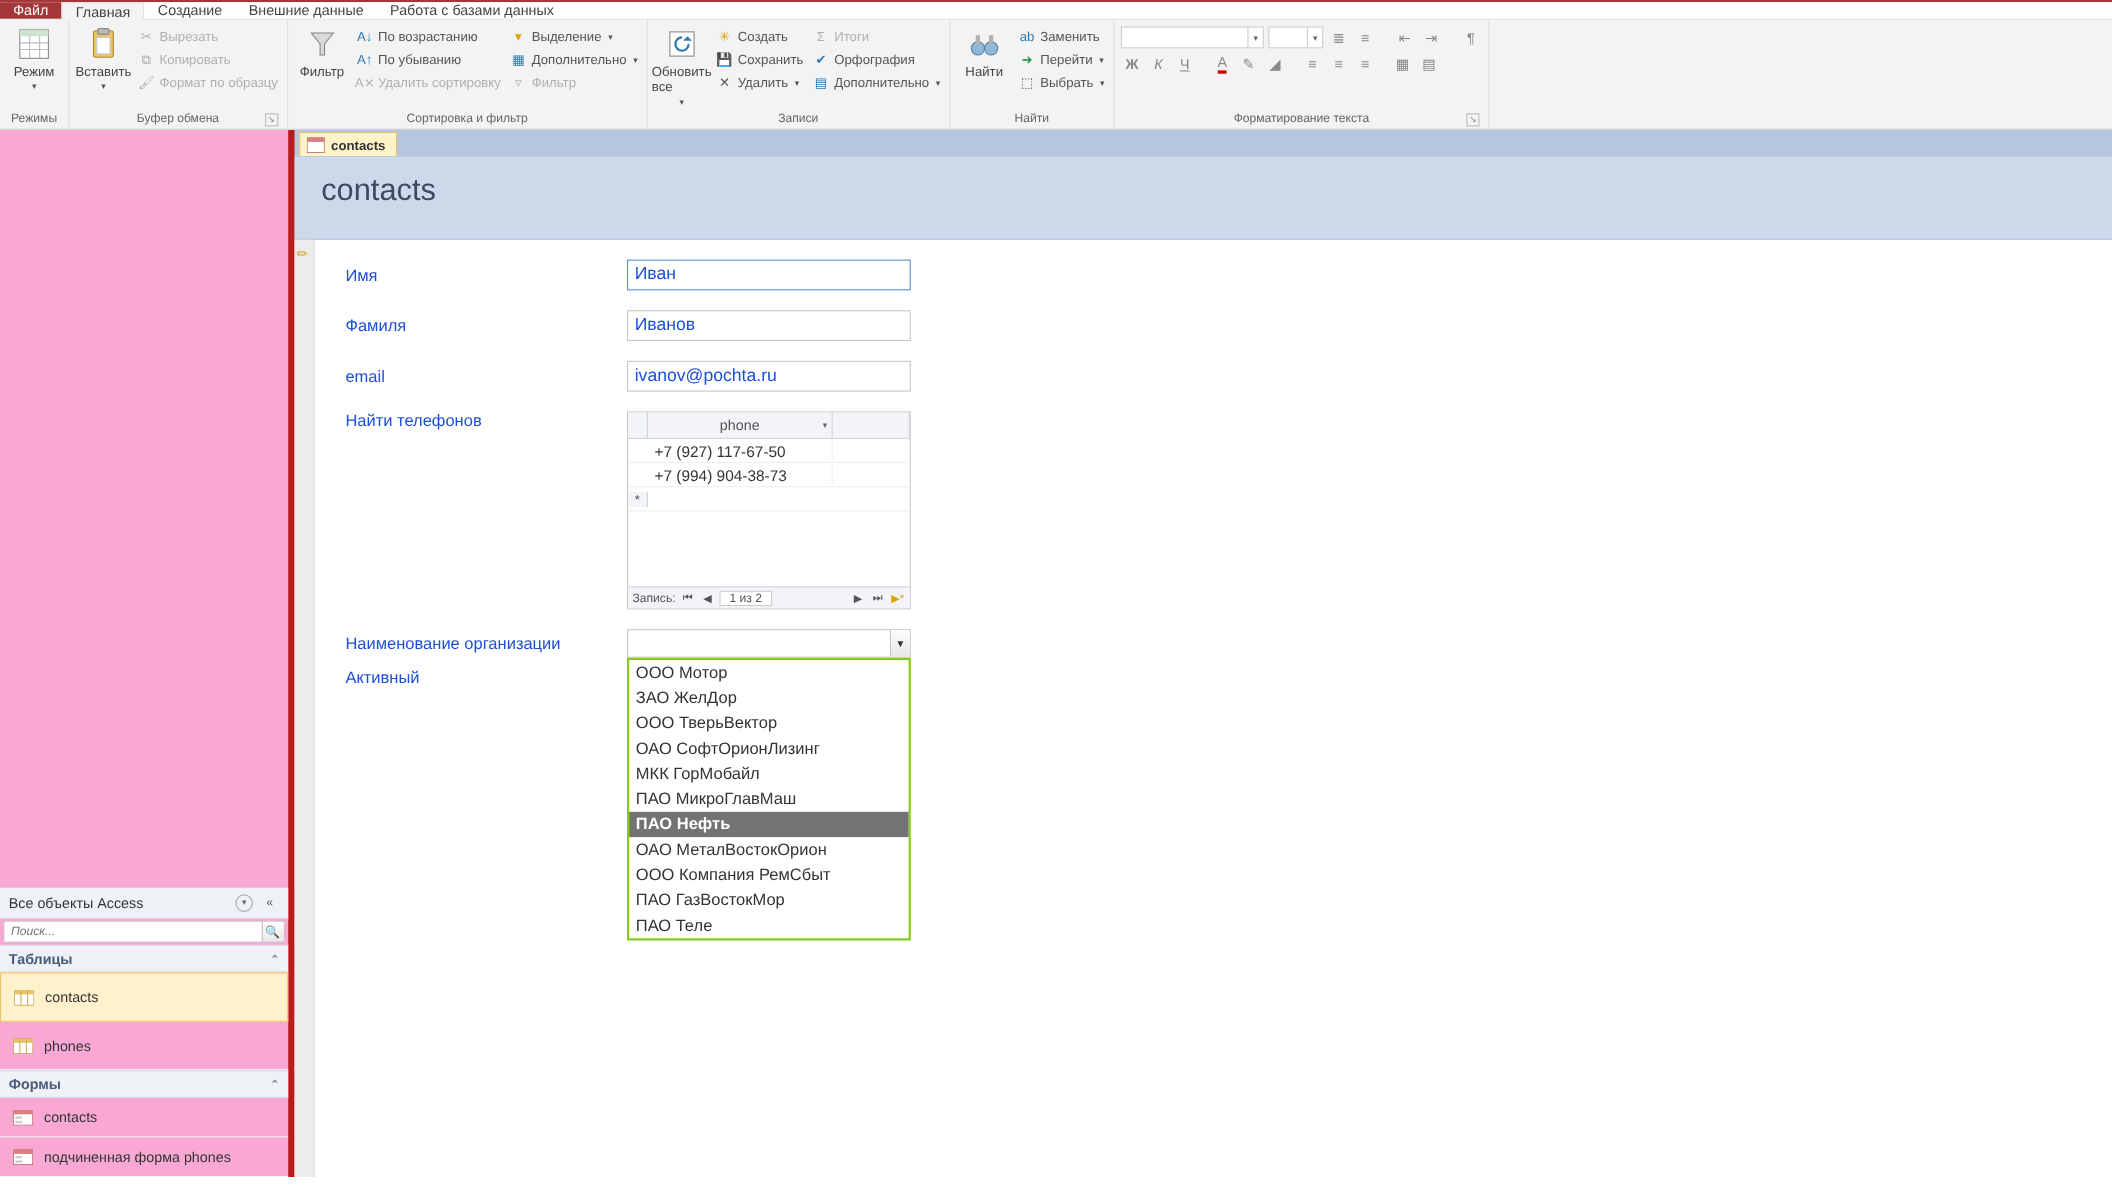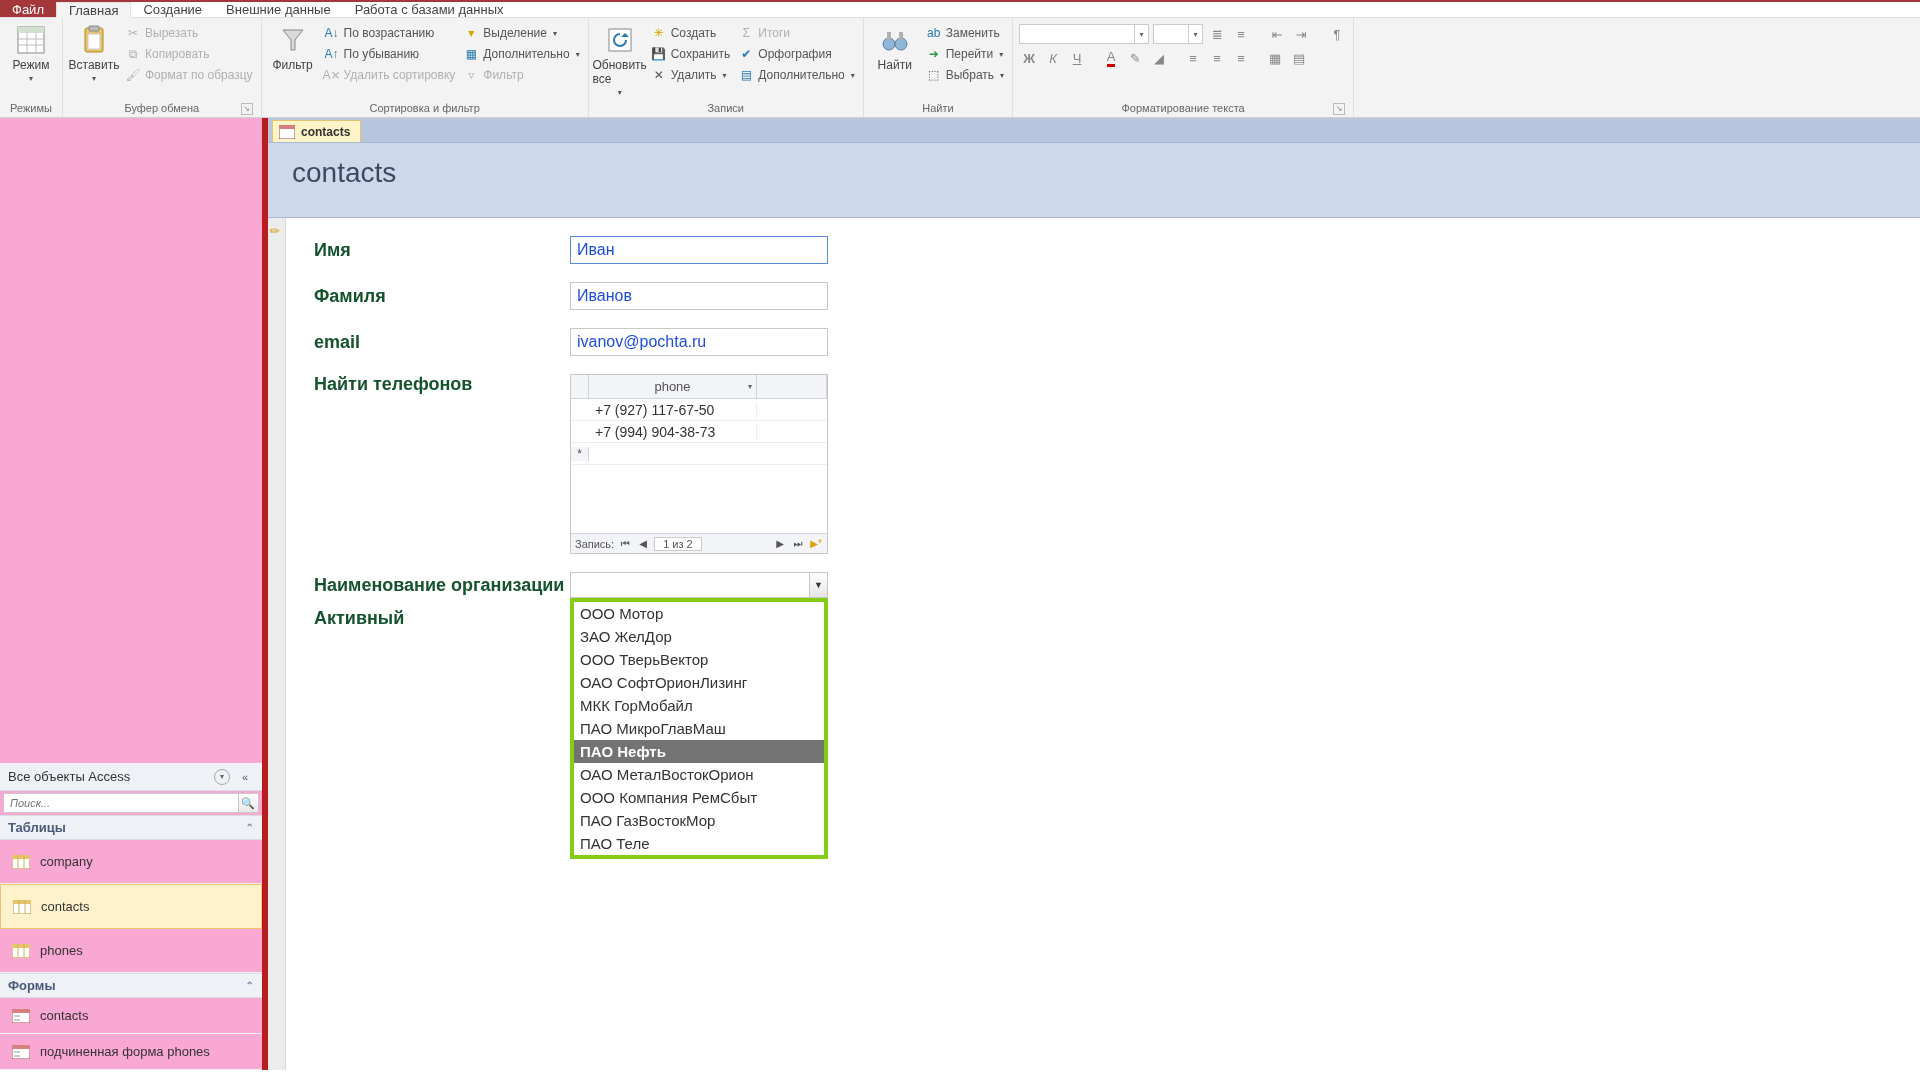--- a/index.html
+++ b/index.html
@@ -49,42 +49,42 @@
   .main { flex: 1; display: flex; flex-direction: column; background: #b7c6de; position: relative; }
   .tabbar { height: 24px; background: #b7c6de; display: flex; align-items: flex-end; padding-left: 4px; }
   .doctab { background: #fff3c8; border: 1px solid #e0c470; border-bottom: none; height: 22px; display: flex; align-items: center; gap: 6px; padding: 0 10px 0 6px; font-size: 12px; font-weight: bold; color: #333; }
   .doctab .ic { width: 16px; height: 14px; }
   .form-hdr { background: #cdd9ea; border-bottom: 1px solid #a9b9d2; padding: 14px 24px 28px; }
   .form-hdr h1 { margin: 0; font-size: 28px; font-weight: normal; color: #3b4a63; }
   .form-body { flex: 1; background: #fff; position: relative; padding: 18px 0 0 46px; }
   .rec-marker { position: absolute; left: 0; top: 0; bottom: 0; width: 18px; background: #ececec; border-right: 1px solid #d8d8d8; }
   .rec-marker .pencil { position: absolute; top: 6px; left: 2px; font-size: 12px; color: #d4a020; transform: rotate(-45deg); }
   .frow { display: flex; align-items: center; margin-bottom: 18px; }
-  .flabel { width: 256px; font-size: 18px; color: #14532d; font-weight: bold; }
+  .flabel { width: 256px; font-size: 15px; color: #1d4ed8; }
   .ftext { width: 258px; height: 28px; border: 1px solid #c7c7c7; padding: 0 6px; font-size: 16px; color: #1d4ed8; display: flex; align-items: center; }
   .ftext.active { border: 1px solid #5b8dd6; }
   
   .subform { width: 258px; border: 1px solid #c7c7c7; }
   .sub-hdr { display: flex; background: #f2f4f7; border-bottom: 1px solid #d0d4da; height: 24px; justify-content: center; }
   .sub-hdr .sel { width: 18px; border-right: 1px solid #d0d4da; }
   .sub-hdr .col1 { flex: 1; display: flex; align-items: center; justify-content: center; font-size: 13px; color: #555; border-right: 1px solid #d0d4da; position: relative; }
   .sub-hdr .col1 .drop { position: absolute; right: 4px; font-size: 8px; color: #666; }
   .sub-hdr .col2 { width: 70px; border-right: 1px solid #d0d4da; }
   .sub-row { display: flex; height: 22px; border-bottom: 1px solid #eee; align-items: center; }
   .sub-row .sel { width: 18px; background: #f2f4f7; border-right: 1px solid #d0d4da; text-align: center; font-size: 12px; color: #555; }
   .sub-row .cell { flex: 1; padding: 0 6px; display: flex; align-items: center; font-size: 14px; color: #333; border-right: 1px solid #eee; }
   .sub-row .cell2 { width: 70px; }
   .sub-nav { height: 20px; background: #f2f4f7; border-top: 1px solid #d0d4da; display: flex; align-items: center; font-size: 11px; color: #555; gap: 4px; padding: 0 4px; }
   .sub-nav .btn { width: 14px; text-align: center; font-size: 10px; color: #555; }
   .subform .spacer-rows { height: 68px; }
   
   .combo { width: 258px; height: 26px; border: 1px solid #c7c7c7; display: flex; }
   .combo .val { flex: 1; }
   .combo .arrow { width: 18px; border-left: 1px solid #c7c7c7; background: linear-gradient(#fdfdfd,#e6e6e6); display: flex; align-items: center; justify-content: center; font-size: 9px; color: #333; }
-  .ddlist { position: absolute; width: 258px; border: 4px solid #84cc16; background: #fff; z-index: 10; }
+  .ddlist { position: absolute; width: 258px; border: 2px solid #84cc16; background: #fff; z-index: 10; }
   .ddlist .opt { padding: 3px 6px; font-size: 15px; color: #333; }
   .ddlist .opt.sel { background: #737373; color: #fff; font-weight: bold; }
   .cursor { position: absolute; font-size: 16px; color: #000; pointer-events: none; }
 </style>
 </head>
 <body>
 
 <div class="app-topborder"></div>
 
 <div class="menubar">
@@ -325,29 +325,20 @@
       <span class="collapse">«</span>
     </div>
     <div class="nav-search">
       <input placeholder="Поиск..." style="">
       <div class="go">🔍</div>
     </div>
     <div class="nav-section">
         <span>Таблицы</span>
         <span class="chev">⌃</span>
       </div>
-    <div class="nav-item">
-      <span class="ic-table"><svg width="18" height="14">
-            <rect width="18" height="14" fill="#fff" stroke="#b58a20"></rect>
-            <rect width="18" height="4" fill="#e7c46a"></rect>
-            <line x1="6" y1="0" x2="6" y2="14" stroke="#d0b060"></line>
-            <line x1="12" y1="0" x2="12" y2="14" stroke="#d0b060"></line>
-          </svg></span>
-      <span>company</span>
-    </div>
     <div class="nav-item sel">
       <span class="ic-table"><svg width="18" height="14">
             <rect width="18" height="14" fill="#fff" stroke="#b58a20"></rect>
             <rect width="18" height="4" fill="#e7c46a"></rect>
             <line x1="6" y1="0" x2="6" y2="14" stroke="#d0b060"></line>
             <line x1="12" y1="0" x2="12" y2="14" stroke="#d0b060"></line>
           </svg></span>
       <span>contacts</span>
     </div>
     <div class="nav-item">

